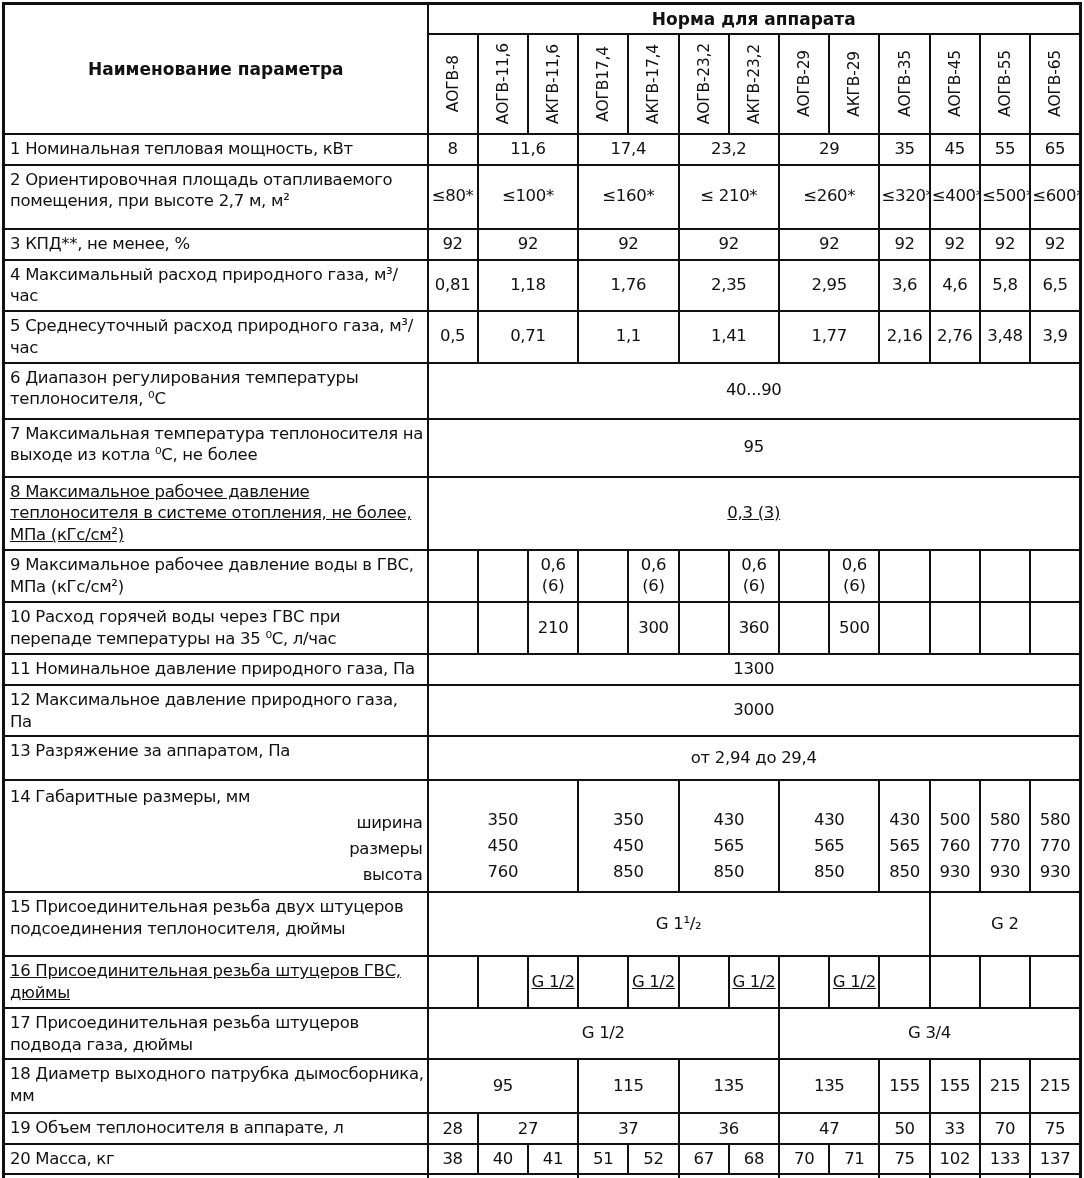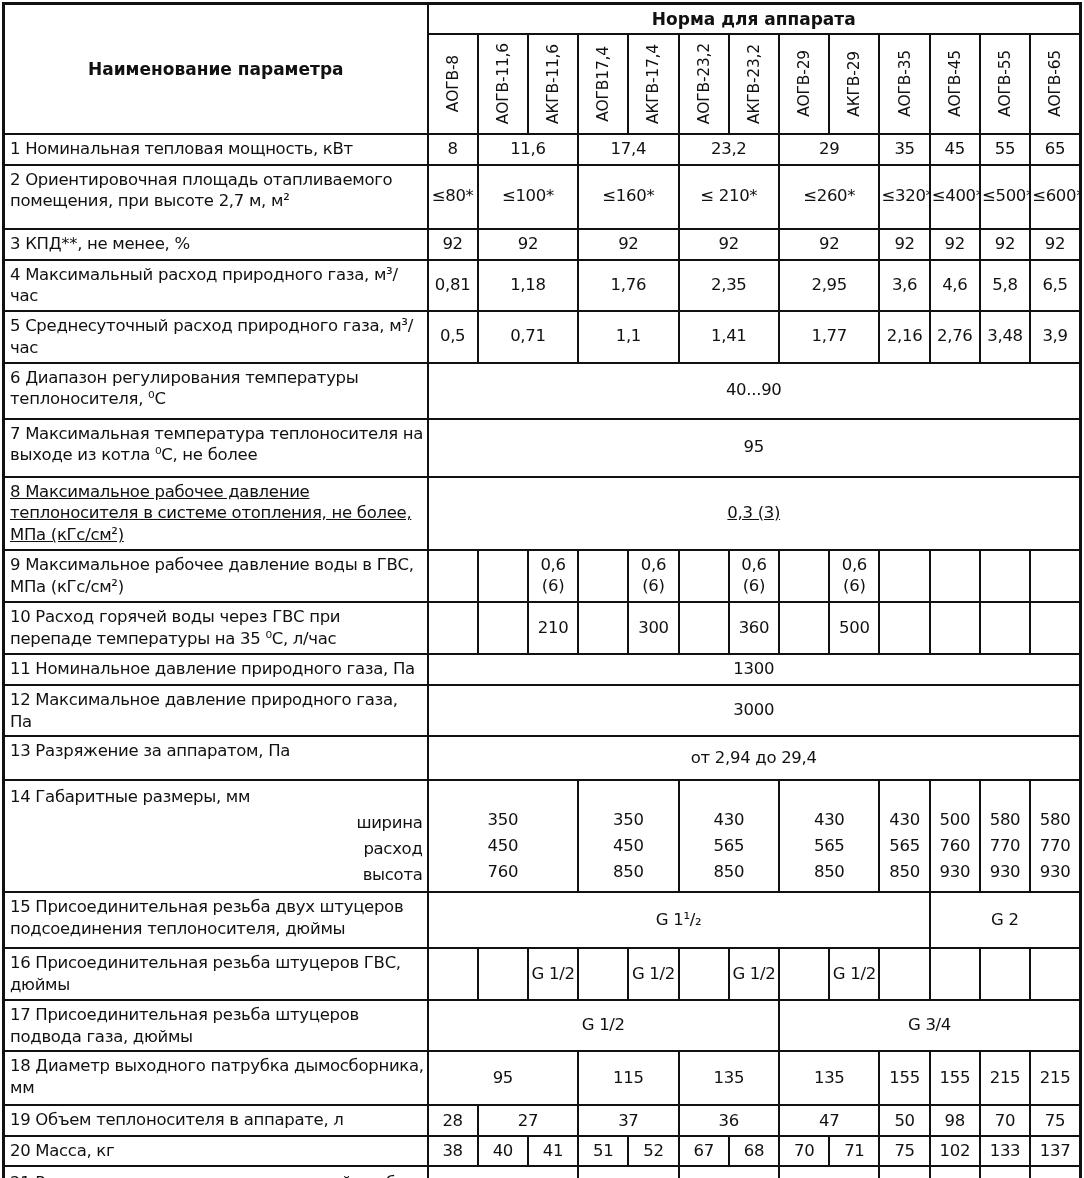--- a/index.html
+++ b/index.html
@@ -202,21 +202,21 @@
         <td class="val" colspan="13">3000</td>
       </tr>
       <tr style="height: 44px;">
         <th class="rowlabel">13 Разряжение за аппаратом, Па</th>
         <td class="val" colspan="13">от 2,94 до 29,4</td>
       </tr>
       <tr style="height: 104px;">
         <th class="rowlabel">
           <div class="ttl">14 Габаритные размеры, мм</div>
           <div class="subl">ширина</div>
-          <div class="subl">расход</div>
+          <div class="subl">размеры</div>
           <div class="subl">высота</div>
         </th>
         <td class="val multi" colspan="3">
           <div class="ln">350</div>
           <div class="ln">450</div>
           <div class="ln">760</div>
         </td>
         <td class="val multi" colspan="2">
           <div class="ln">350</div>
           <div class="ln">450</div>
@@ -246,26 +246,26 @@
           <div class="ln">580</div>
           <div class="ln">770</div>
           <div class="ln">930</div>
         </td>
         <td class="val multi" colspan="1">
           <div class="ln">580</div>
           <div class="ln">770</div>
           <div class="ln">930</div>
         </td>
       </tr>
-      <tr style="height: 56px;">
+      <tr style="height: 64px;">
         <th class="rowlabel">15 Присоединительная резьба двух штуцеров подсоединения теплоносителя, дюймы</th>
         <td class="val" colspan="10">G 1¹/₂</td>
         <td class="val" colspan="3">G 2</td>
       </tr>
-      <tr style="height: 42px;">
+      <tr style="height: 42px; text-decoration: underline;">
         <th class="rowlabel">16 Присоединительная резьба штуцеров ГВС, дюймы</th>
         <td class="val" colspan="1"></td>
         <td class="val" colspan="1"></td>
         <td class="val" colspan="1">G 1/2</td>
         <td class="val" colspan="1"></td>
         <td class="val" colspan="1">G 1/2</td>
         <td class="val" colspan="1"></td>
         <td class="val" colspan="1">G 1/2</td>
         <td class="val" colspan="1"></td>
         <td class="val" colspan="1">G 1/2</td>
@@ -291,21 +291,21 @@
         <td class="val" colspan="1">215</td>
       </tr>
       <tr style="height: 31px;">
         <th class="rowlabel">19 Объем теплоносителя в аппарате, л</th>
         <td class="val" colspan="1">28</td>
         <td class="val" colspan="2">27</td>
         <td class="val" colspan="2">37</td>
         <td class="val" colspan="2">36</td>
         <td class="val" colspan="2">47</td>
         <td class="val" colspan="1">50</td>
-        <td class="val" colspan="1">98</td>
+        <td class="val" colspan="1">33</td>
         <td class="val" colspan="1">70</td>
         <td class="val" colspan="1">75</td>
       </tr>
       <tr style="height: 28px;">
         <th class="rowlabel">20 Масса, кг</th>
         <td class="val" colspan="1">38</td>
         <td class="val" colspan="1">40</td>
         <td class="val" colspan="1">41</td>
         <td class="val" colspan="1">51</td>
         <td class="val" colspan="1">52</td>

